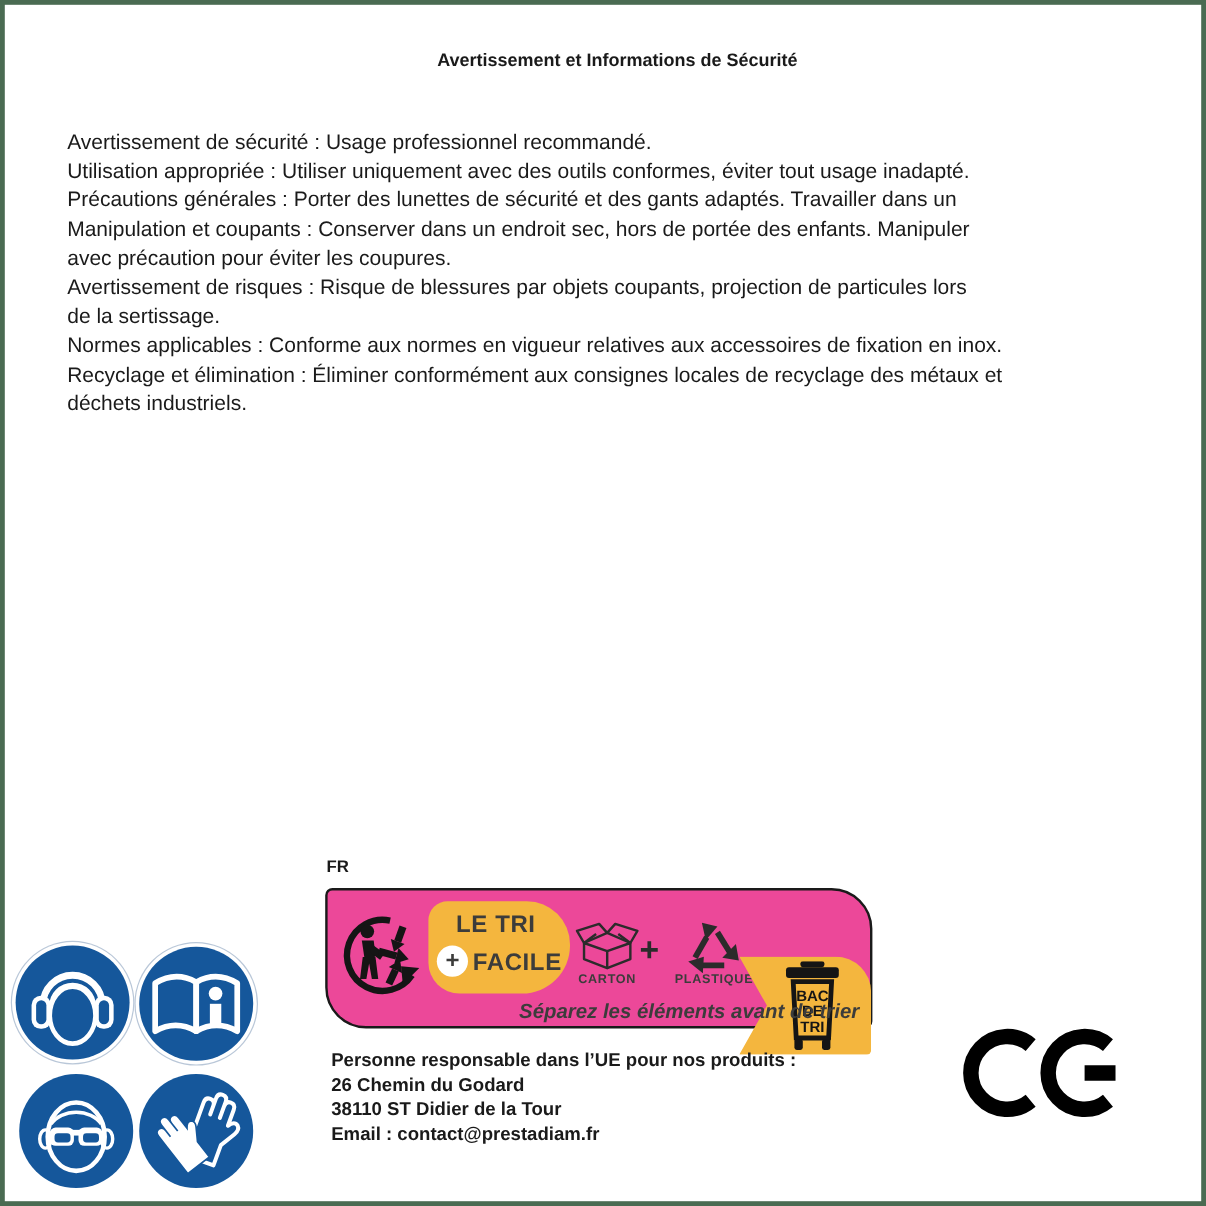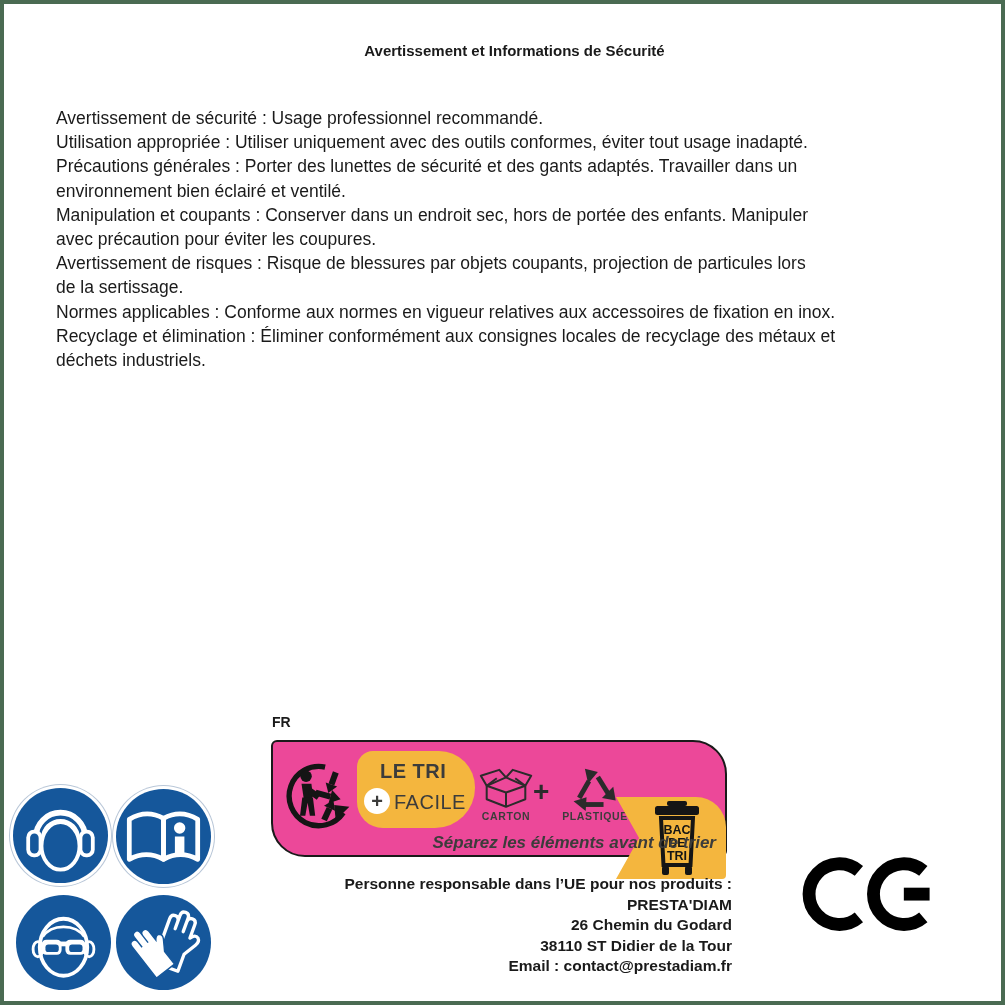--- a/index.html
+++ b/index.html
@@ -51,21 +51,21 @@
     position:absolute;left:23px;top:9px;
     font-size:20px;font-weight:bold;color:#3c3c3b;letter-spacing:.5px;white-space:nowrap;
   }
   .yellowA .plusdot{
     position:absolute;left:7px;top:37px;width:26px;height:26px;border-radius:50%;
     background:#fff;color:#3c3c3b;font-size:20px;font-weight:bold;
     display:flex;align-items:center;justify-content:center;line-height:1;
   }
   .yellowA .facile{
     position:absolute;left:37px;top:40px;
-    font-size:20px;font-weight:normal;color:#3c3c3b;letter-spacing:.5px;white-space:nowrap;
+    font-size:20px;font-weight:bold;color:#3c3c3b;letter-spacing:.5px;white-space:nowrap;
   }
   .mat-icon{position:absolute;}
   .mat-label{
     position:absolute;font-size:10.5px;font-weight:bold;color:#3c3c3b;
     letter-spacing:.6px;text-align:center;white-space:nowrap;
   }
   .mid-plus{
     position:absolute;left:260px;top:34px;font-size:28px;font-weight:bold;color:#2b2b2b;
   }
   .yellowB{
@@ -77,39 +77,38 @@
   }
   .bin{position:absolute;left:36px;top:4px;width:50px;height:74px;}
   .tagline{
     position:absolute;right:9px;top:91px;
     font-size:17px;font-weight:bold;font-style:italic;color:#3c3c3b;white-space:nowrap;
   }
 
   
   .responsible{
     position:absolute;left:272px;top:870px;width:456px;
-    text-align:right;font-weight:bold;font-size:15.5px;line-height:20.5px;
+    text-align:left;font-weight:bold;font-size:15.5px;line-height:20.5px;
   }
   .responsible div{white-space:nowrap;}
 
   
   .ce{position:absolute;left:796px;top:840px;width:144px;height:101px;}
 </style>
 </head>
 <body>
 
 <div class="page">
 
   <h1 class="title">Avertissement et Informations de Sécurité</h1>
 
   <div class="body-text" id="body-lines">
       <div class="line">Avertissement de sécurité : Usage professionnel recommandé.</div>
       <div class="line">Utilisation appropriée : Utiliser uniquement avec des outils conformes, éviter tout usage inadapté.</div>
       <div class="line">Précautions générales : Porter des lunettes de sécurité et des gants adaptés. Travailler dans un</div>
-      <div class="line">environnement bien éclairé et ventilé.</div>
       <div class="line">Manipulation et coupants : Conserver dans un endroit sec, hors de portée des enfants. Manipuler</div>
       <div class="line">avec précaution pour éviter les coupures.</div>
       <div class="line">Avertissement de risques : Risque de blessures par objets coupants, projection de particules lors</div>
       <div class="line">de la sertissage.</div>
       <div class="line">Normes applicables : Conforme aux normes en vigueur relatives aux accessoires de fixation en inox.</div>
       <div class="line">Recyclage et élimination : Éliminer conformément aux consignes locales de recyclage des métaux et</div>
       <div class="line">déchets industriels.</div>
     </div>
 
   <div class="disc rimmed" style="left:9px;top:784px;">
@@ -234,21 +233,20 @@
         <text x="25" y="46" text-anchor="middle" font-family="Liberation Sans, sans-serif" font-size="12.5" font-weight="bold" fill="#151515">DE</text>
         <text x="25" y="59" text-anchor="middle" font-family="Liberation Sans, sans-serif" font-size="12.5" font-weight="bold" fill="#151515">TRI</text>
       </svg>
     </div>
 
     <div class="tagline">Séparez les éléments avant de trier</div>
   </div>
 
   <div class="responsible">
     <div>Personne responsable dans l’UE pour nos produits :</div>
-    <div>PRESTA'DIAM</div>
     <div>26 Chemin du Godard</div>
     <div>38110 ST Didier de la Tour</div>
     <div>Email : contact@prestadiam.fr</div>
   </div>
 
   <svg class="ce" viewBox="0 0 190 105" role="img" aria-label="CE">
     <g fill="none" stroke="#000" stroke-width="17">
       <path d="M77.7,21.4 A40,40 0 1 0 77.7,82.6"></path>
       <path d="M162.7,21.4 A40,40 0 1 0 162.7,82.6"></path>
       <path d="M137,52 H171"></path>

